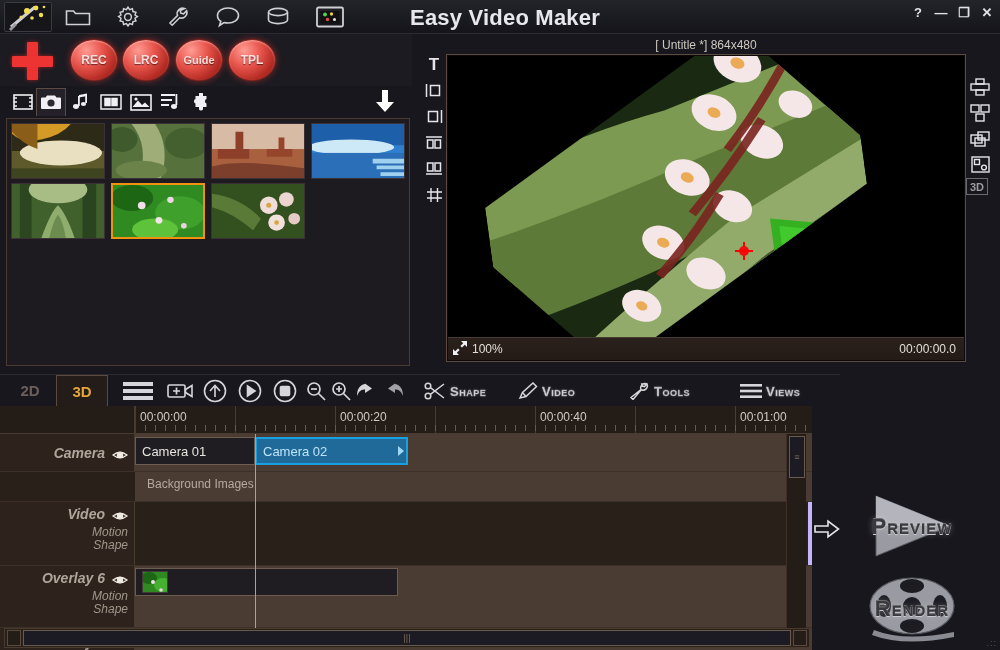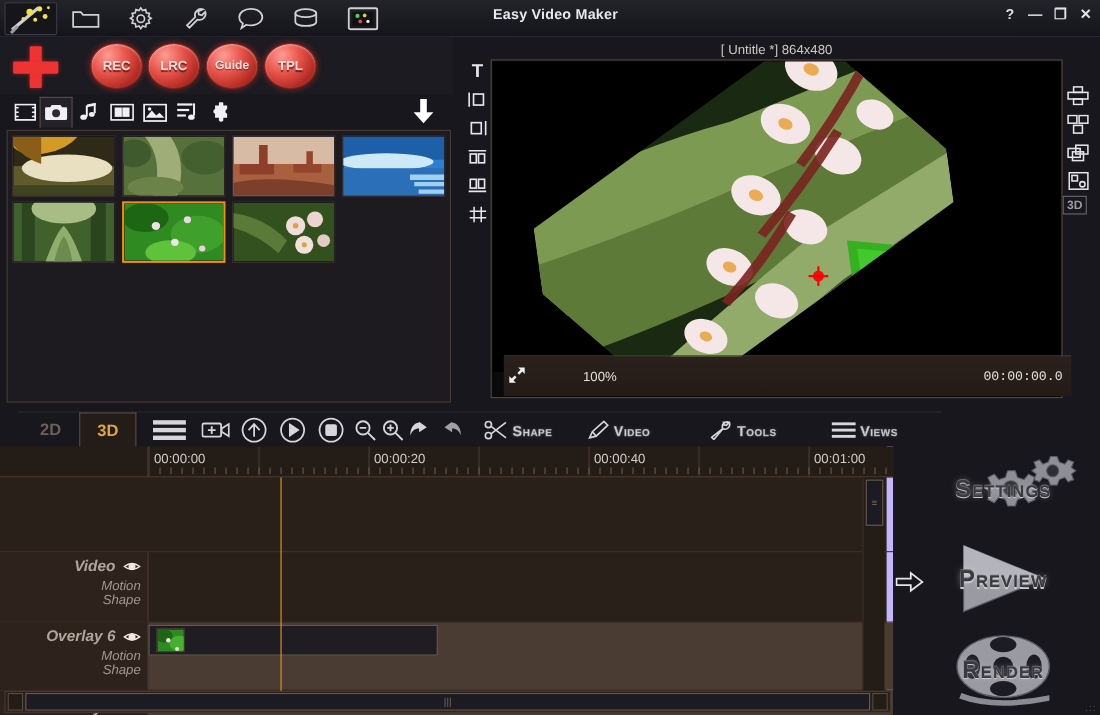--- a/index.html
+++ b/index.html
@@ -25,21 +25,21 @@
     overflow:hidden;
   }
   .tb-icon {
     position:absolute; top:4px; width:40px; height:26px;
     display:flex; align-items:center; justify-content:center;
     color:#cfcfd4;
   }
   .tb-icon svg { display:block; }
   .win-title {
     position:absolute; left:0; top:5px; width:1000px; text-align:center;
-    font-size:13px; font-weight:bold; color:#e8e8ec;
+    font-size:22px; font-weight:bold; color:#e8e8ec;
     letter-spacing:0.2px;
   }
   .win-title span { padding-left:10px; }
   .win-ctrls { position:absolute; right:6px; top:6px; display:flex; gap:9px; align-items:center; }
   .win-ctrls div {
     color:#e2e2e6; font-size:13px; font-weight:bold; line-height:14px;
     width:14px; text-align:center; cursor:default;
   }
 
   
@@ -55,21 +55,20 @@
   .plus-btn:before { left:15px; top:0; width:11px; height:38px; }
   .plus-btn:after { left:0; top:14px; width:41px; height:11px; }
   .round-btn {
     position:absolute; top:5px; width:48px; height:42px; border-radius:50%;
     background:radial-gradient(circle at 33% 26%, #ff9c94 0%, #e8554c 38%, #b32b23 72%, #7d1a15 100%);
     box-shadow:0 0 7px rgba(255,60,50,.45), inset 0 1px 2px rgba(255,255,255,.45);
     display:flex; align-items:center; justify-content:center;
     color:#ffdddb; font-size:12px; font-weight:bold;
     text-shadow:0 1px 1px rgba(0,0,0,.55);
     border:1px solid #8a241e;
-    margin-left:12px;
   }
   .media-tabs { position:absolute; left:0; top:52px; width:412px; height:32px; background:#17171d; }
   .mt {
     position:absolute; top:2px; width:30px; height:28px;
     display:flex; align-items:center; justify-content:center; color:#f0f0f4;
   }
   .mt.active { background:#242129; border:1px solid #5a4a42; border-bottom:none; }
   .down-arrow { position:absolute; right:12px; top:2px; width:28px; height:28px; color:#fff; }
 
   .thumbs {
@@ -94,27 +93,27 @@
     width:28px; height:25px; display:flex; align-items:center; justify-content:center;
     color:#e6e6ea; margin-bottom:1px;
   }
   .vtoolR { position:absolute; right:4px; top:40px; width:30px; }
   .preview-frame {
     position:absolute; left:34px; top:20px; width:520px; height:308px;
     border:1px solid #5b4a3e; background:#0a0a0a;
   }
   .pv-canvas { position:absolute; left:1px; top:1px; width:516px; height:282px; background:#000; overflow:hidden; }
   .pv-bar {
-    position:absolute; left:11px; bottom:1px; width:516px; height:37px;
+    position:absolute; left:1px; bottom:1px; width:516px; height:23px;
     background:linear-gradient(180deg,#2b211c,#241b16);
     border-top:1px solid #4a3b31;
-    display:flex; align-items:center; color:#e0dcd6; font-size:12px;gap:48px;
+    display:flex; align-items:center; color:#e0dcd6; font-size:12px;
   }
   .pv-zoomicon { width:24px; text-align:center; }
-  .pv-time { margin-left:auto; padding-right:8px;font-family:Liberation Mono, monospace; }
+  .pv-time { margin-left:auto; padding-right:8px; }
 
   
   .plane {
     position:absolute; left:120px; top:-28px; width:210px; height:340px;
     transform: rotate(41deg) skewX(-13deg);
     transform-origin:50% 50%;
     overflow:hidden;
   }
   .plane-img {
     position:absolute; left:-30px; top:-30px; width:280px; height:400px;
@@ -125,21 +124,21 @@
     content:""; position:absolute; background:#f00;
   }
   .crosshair:before { left:8px; top:0; width:2px; height:18px; }
   .crosshair:after { left:0; top:8px; width:18px; height:2px; }
   .crosshair i {
     position:absolute; left:4px; top:4px; width:10px; height:10px;
     background:#f20c0c; border-radius:50%;
   }
 
   
-  .midbar { position:absolute; left:16px; top:374px; width:840px; height:32px; background:#17171d; border-top:1px solid #2a2a31;}
+  .midbar { position:absolute; left:0; top:374px; width:840px; height:32px; background:#17171d; border-top:1px solid #2a2a31;}
   .dtab {
     position:absolute; top:0; width:52px; height:32px; line-height:32px; text-align:center;
     font-size:15px; font-weight:bold; color:#6d5f5a;
   }
   .dtab.active { color:#e4a53a; background:#231c19; border:1px solid #5a4a40; border-bottom:none; }
   .mb-ic {
     position:absolute; top:3px; height:26px; display:flex; align-items:center; justify-content:center;
     color:#d6d6da;
   }
   .mb-txt {
@@ -149,21 +148,21 @@
     text-shadow:0 0 3px rgba(255,255,255,.25);
   }
   .mb-txt .lbl {
     font-family:"Liberation Sans", sans-serif;
     -webkit-text-stroke:0.3px #9a9aa0;
   }
 
   
   .timeline {
     position:absolute; left:0; top:406px; width:812px; height:222px;
-    background:#2a201a; border-right:6px solid #c4b5fd;
+    background:#2a201a; border-right:4px solid #c4b5fd;
   }
   .ruler {
     position:absolute; left:0; top:0; width:812px; height:28px;
     background:#241c17; border-bottom:1px solid #4a3b31;
   }
   .ruler-head { position:absolute; left:0; top:0; width:135px; height:28px; border-right:1px solid #4a3b31; }
   .rtick { position:absolute; top:0; height:28px; border-left:1px solid #4a3b31; }
   .rlabel { position:absolute; top:4px; font-size:12px; color:#cfcbc4; padding-left:4px; }
   .minitick { position:absolute; top:19px; width:1px; height:6px; background:#6a584c; }
 
@@ -748,22 +747,43 @@
           <div class="minitick" style="left: 765px;"></div>
           <div class="minitick" style="left: 775px;"></div>
           <div class="minitick" style="left: 785px;"></div>
           <div class="minitick" style="left: 795px;"></div>
           <div class="minitick" style="left: 805px;"></div>
         </div>
     </div>
 
     <div class="trackarea">
 
+      <div class="trk" style="top:0; height:38px">
+        <div class="trk-head">
+          <span class="trk-name">Camera</span>
+          <span class="eye">
+            <svg width="16" height="12" viewBox="0 0 16 12" fill="none" stroke="#efe9e2" stroke-width="1.3">
+              <path d="M1 6 Q8 0.5 15 6 Q8 11.5 1 6z"></path>
+                <circle cx="8" cy="6" r="2.6" fill="#efe9e2"></circle>
+            </svg>
+          </span>
+        </div>
+        <div class="trk-body">
+          <div class="clip" style="left:0; width:120px">Camera 01</div>
+          <div class="clip sel" style="left:120px; width:153px">
+            <span>Camera 02</span>
+            <span class="tri"></span>
+          </div>
+        </div>
+      </div>
 
       <div class="trk" style="top:38px; height:30px">
+        <div class="trk-body">
+          <div class="bgtext">Background Images</div>
+        </div>
       </div>
 
       <div class="trk" style="top:68px; height:64px">
         <div class="trk-head" style="flex-direction:column; align-items:flex-end; justify-content:flex-start; padding-top:4px; gap:0">
           <div style="display:flex;align-items:center;gap:7px">
             <span class="trk-name">Video</span>
             <span class="eye">
               <svg width="16" height="12" viewBox="0 0 16 12" fill="none" stroke="#efe9e2" stroke-width="1.3">
                 <path d="M1 6 Q8 0.5 15 6 Q8 11.5 1 6z"></path>
                   <circle cx="8" cy="6" r="2.6" fill="#efe9e2"></circle>
@@ -832,31 +852,20 @@
   </div>
 
   <div class="rightpanel">
 
     <div class="arrow-right">
       <svg width="26" height="22" viewBox="0 0 26 22" fill="none" stroke="#e6e6ea" stroke-width="1.6">
         <path d="M1 8 H14 V3 L24.5 11 L14 19 V14 H1z"></path>
       </svg>
     </div>
 
-    <div class="big-btn" style="top:8px">
-      <svg style="position:absolute;left:8px;top:0;" width="150" height="58" viewBox="0 0 150 58">
-        <g fill="#8e8e96" stroke="#5a5a62" stroke-width="1">
-          <path d="M58 30 l5-4 -3-6 6-3 4 5 6-2 2-6 7 0 2 6 6 2 4-5 6 3 -3 6 5 4 -5 4 3 6 -6 3 -4-5 -6 2 -2 6 -7 0 -2-6 -6-2 -4 5 -6-3 3-6z"></path>
-          <circle cx="81" cy="30" r="7" fill="#2e2e34"></circle>
-          <path d="M100 14 l4-3 -2-5 5-2 3 4 5-2 2-5 6 0 2 5 5 2 3-4 5 2 -2 5 4 3 -4 3 2 5 -5 2 -3-4 -5 2 -2 5 -6 0 -2-5 -5-2 -3 4 -5-2 2-5z"></path>
-          <circle cx="119" cy="14" r="5.5" fill="#2e2e34"></circle>
-        </g>
-      </svg>
-      <span style="position:relative;z-index:2">Settings</span>
-    </div>
 
     <div class="big-btn" style="top:172px">
       <svg style="position:absolute;left:20px;top:-4px;" width="124" height="68" viewBox="0 0 124 68">
         <ellipse cx="62" cy="32" rx="42" ry="28" fill="#9a9aa2" stroke="#5a5a62" stroke-width="1.2"></ellipse>
         <circle cx="62" cy="32" r="9" fill="#1c1c22"></circle>
         <ellipse cx="62" cy="12" rx="12" ry="7" fill="#1c1c22"></ellipse>
         <ellipse cx="62" cy="52" rx="12" ry="7" fill="#1c1c22"></ellipse>
         <ellipse cx="34" cy="32" rx="7" ry="11" fill="#1c1c22"></ellipse>
         <ellipse cx="90" cy="32" rx="7" ry="11" fill="#1c1c22"></ellipse>
         <path d="M24 56 q30 12 80 2 v5 q-50 10 -82-2z" fill="#8a8a92"></path>

